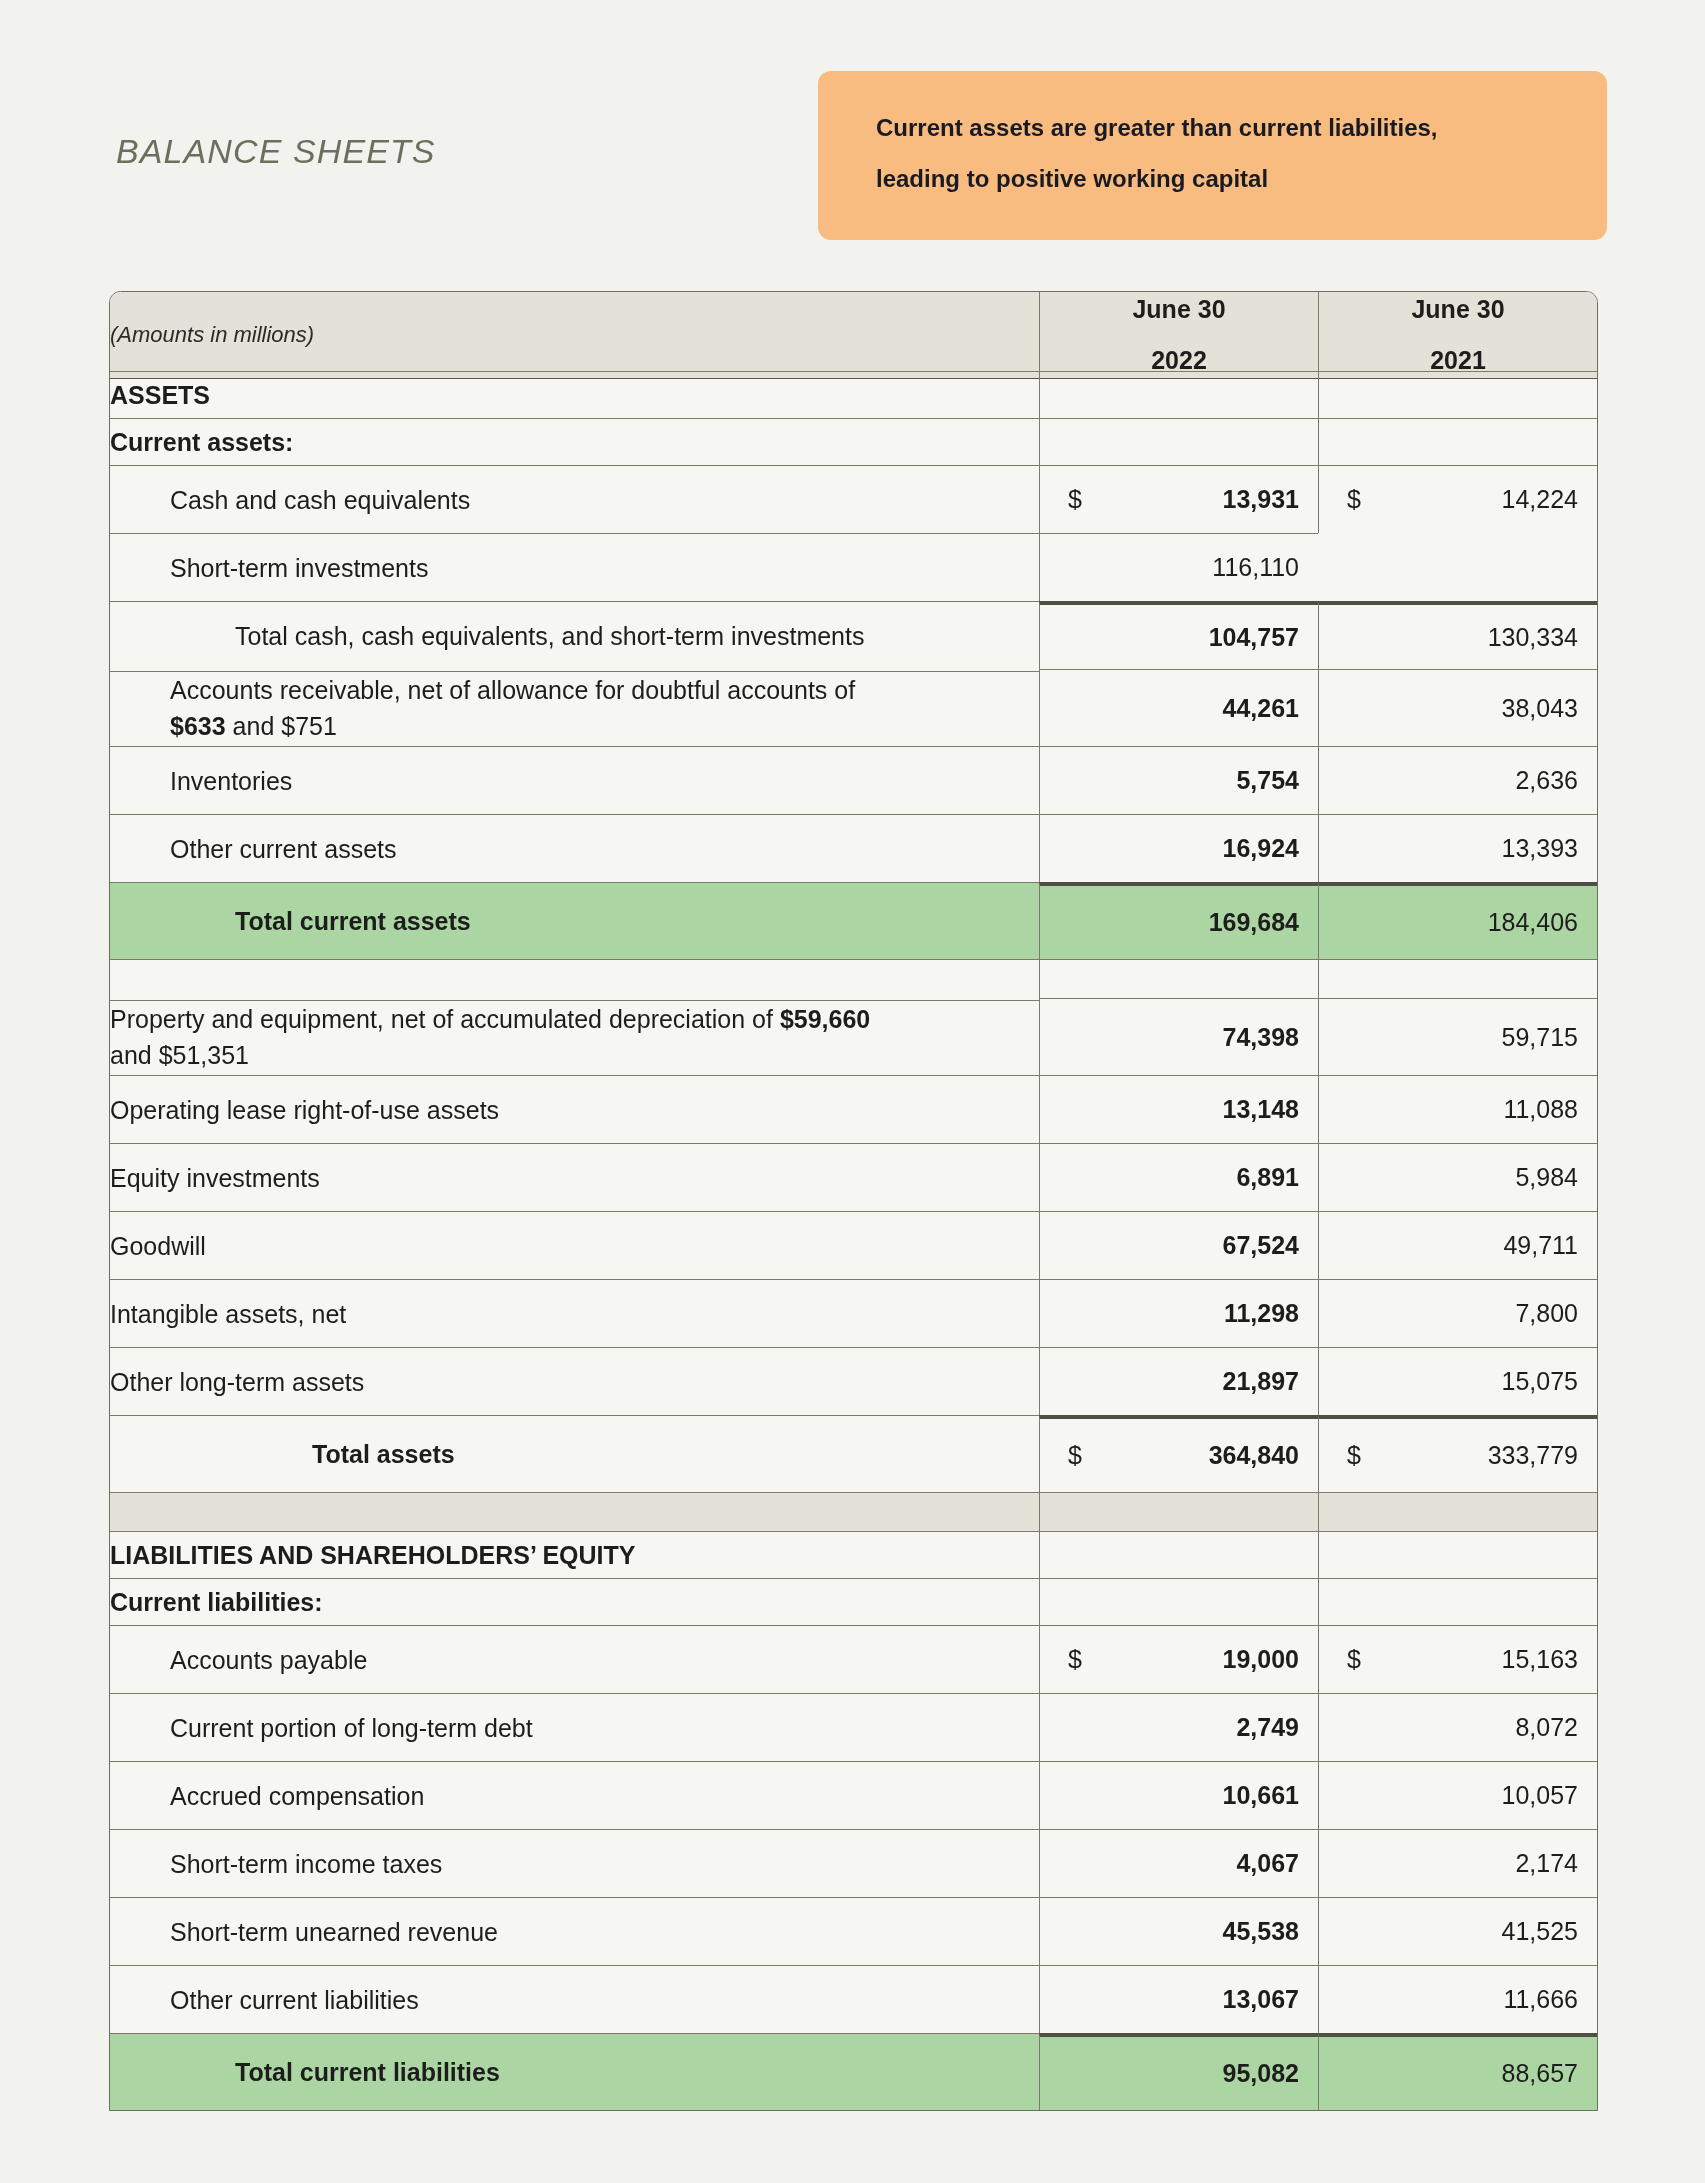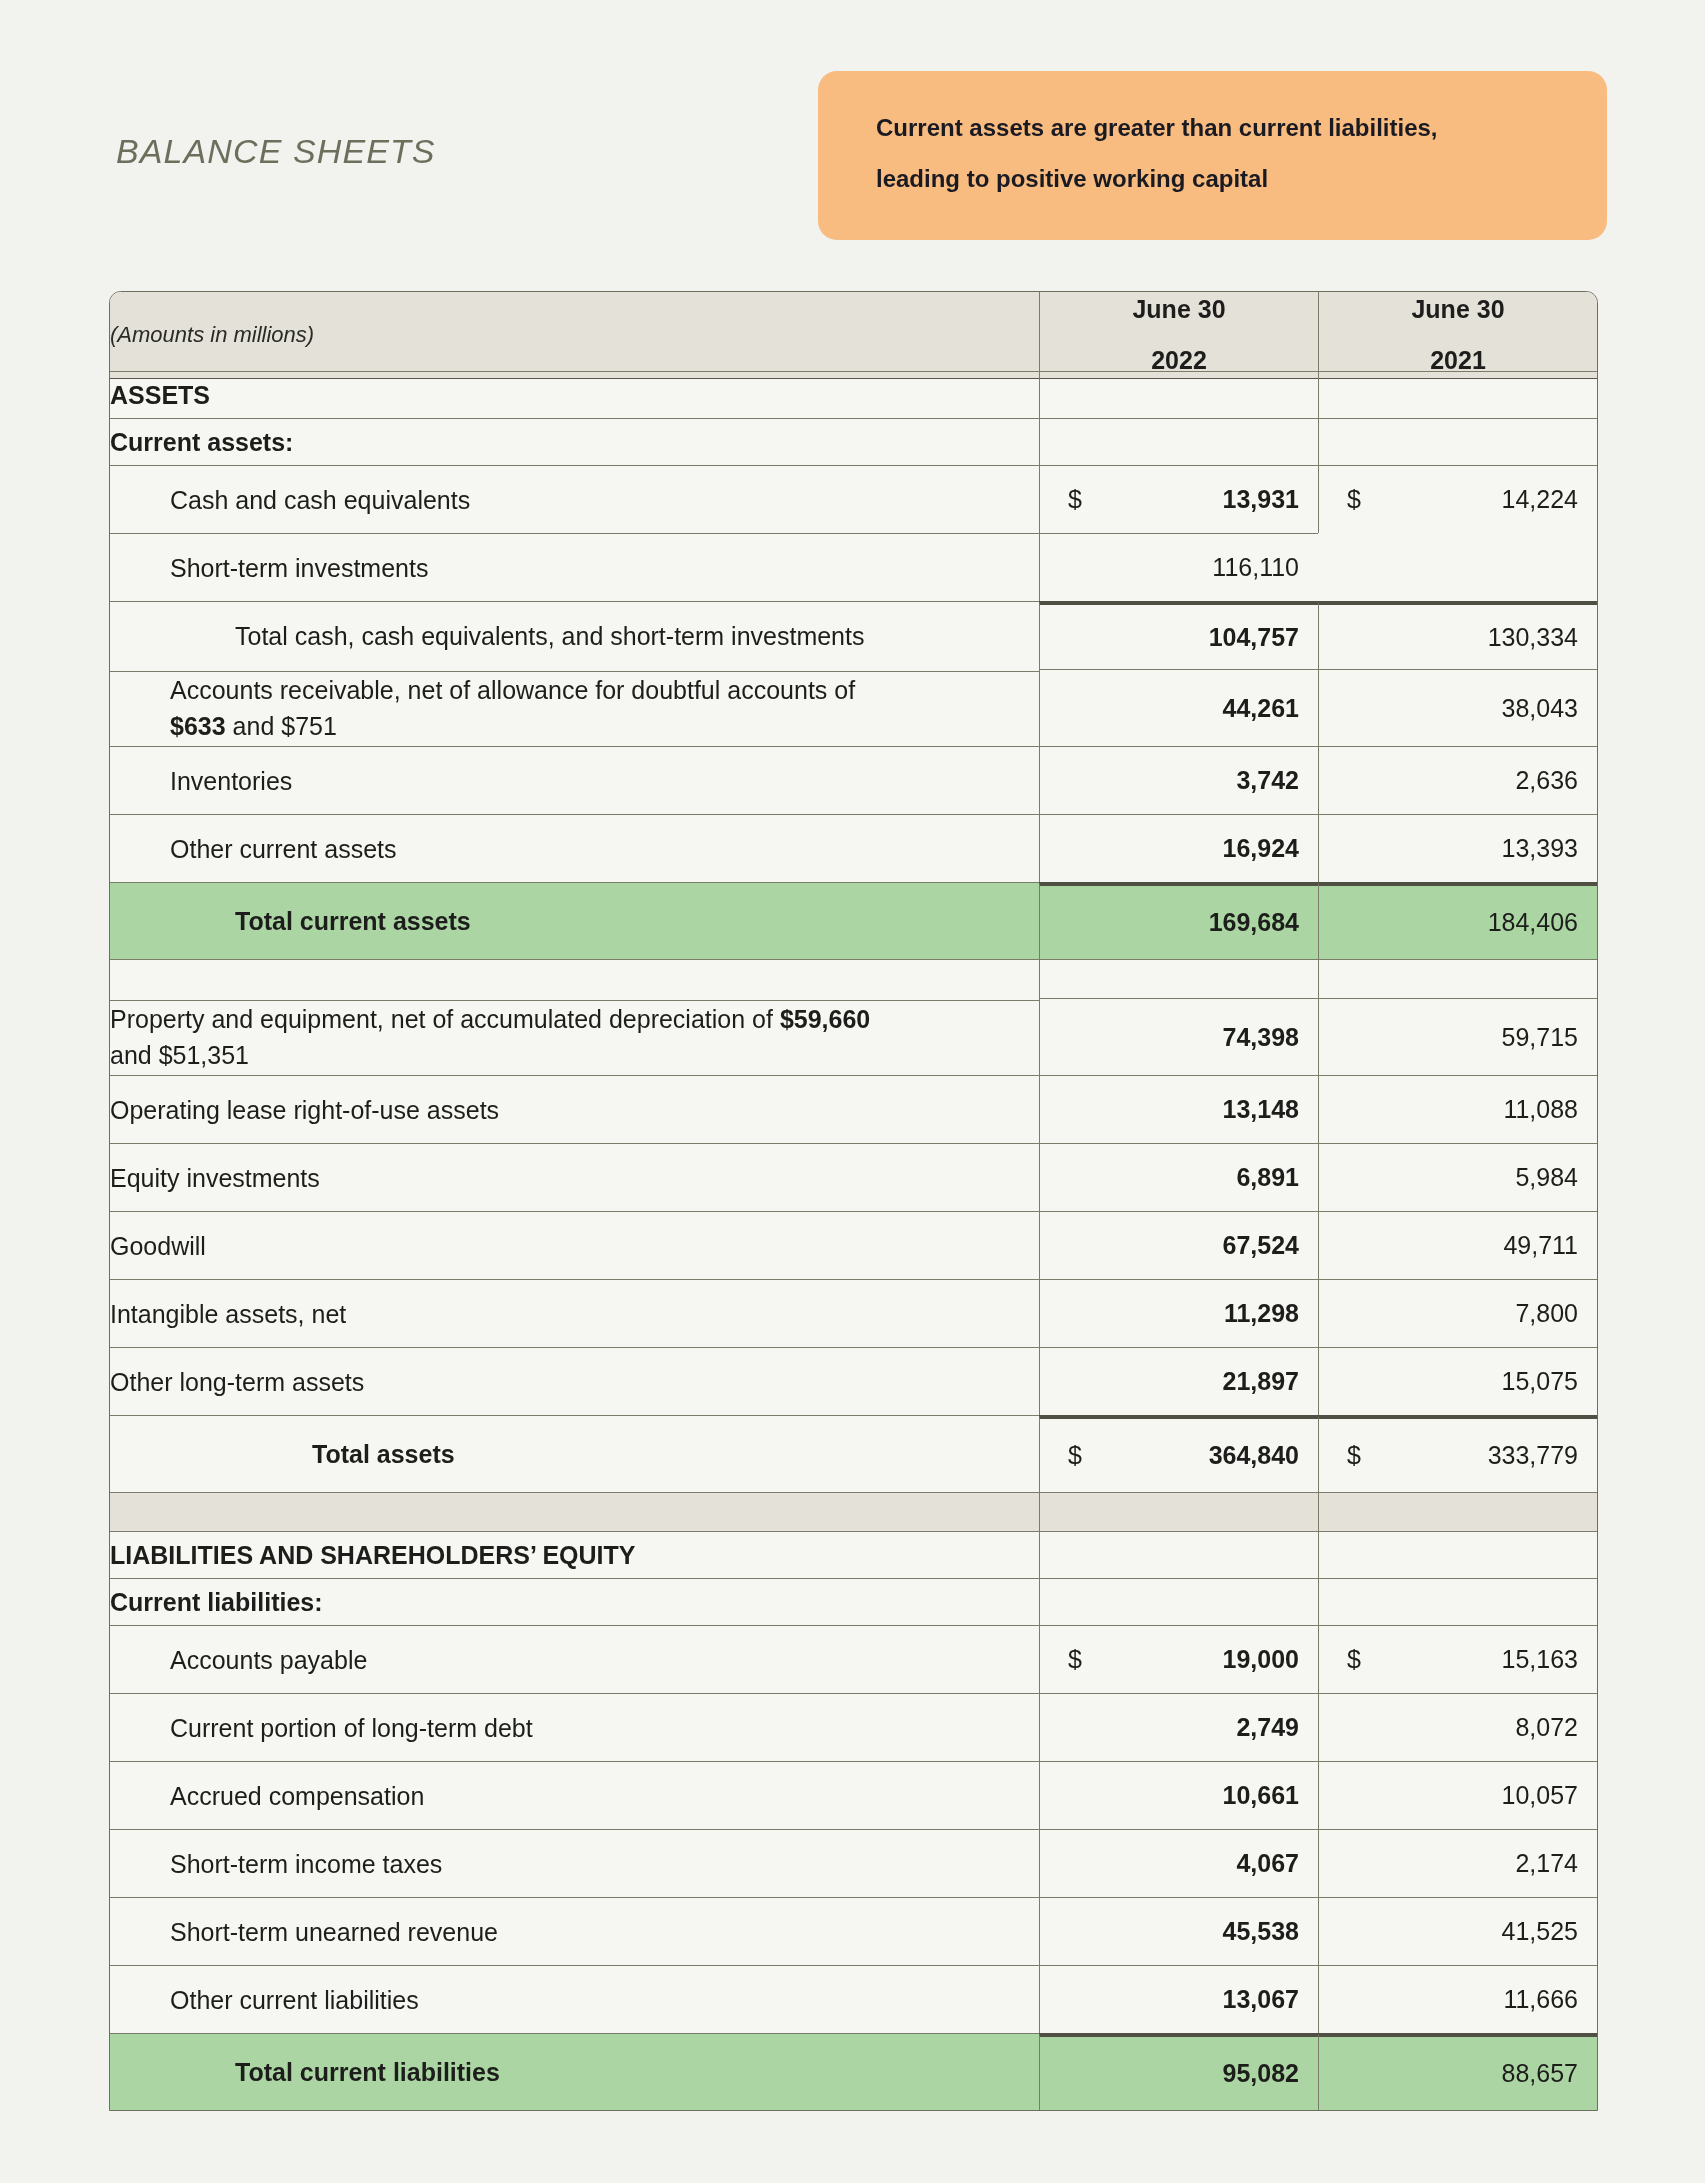--- a/index.html
+++ b/index.html
@@ -7,21 +7,21 @@
     width:1705px;height:2183px;position:relative;
     background:#f2f2ef;color:#1d1d1b;
     font-family:"Liberation Sans",sans-serif;
   }
   .page-title{
     position:absolute;left:116px;top:132px;
     font-size:34px;letter-spacing:1.1px;color:#6e6e5d;font-style:italic;
   }
   .callout{
     position:absolute;left:818px;top:71px;width:789px;height:169px;
-    background:#f9bc80;border-radius:19px;box-sizing:border-box;
+    background:#f9bc80;border-radius:13px;box-sizing:border-box;
     padding:31px 44px 0 58px;
   }
   .callout .line{font-size:24px;font-weight:700;color:#1a1a22;line-height:51px;}
 
   .bs-table{
     position:absolute;left:109px;top:291px;width:1489px;
     border:1.5px solid #6e6e5e;border-radius:11.6px 11.6px 0 0;
     overflow:hidden;background:#f6f6f3;box-sizing:border-box;
   }
   .trow{display:grid;grid-template-columns:929px 279px 1fr;}
@@ -131,21 +131,21 @@
       </div>
       <div class="cell num c-v2021">
         <span class="val">38,043</span>
       </div>
     </div>
     <div class="trow item">
       <div class="cell lab ind1">
         <span>Inventories</span>
       </div>
       <div class="cell num c-v2022">
-        <span class="val">3,742</span>
+        <span class="val">5,754</span>
       </div>
       <div class="cell num c-v2021">
         <span class="val">2,636</span>
       </div>
     </div>
     <div class="trow item">
       <div class="cell lab ind1">
         <span>Other current assets</span>
       </div>
       <div class="cell num c-v2022">

